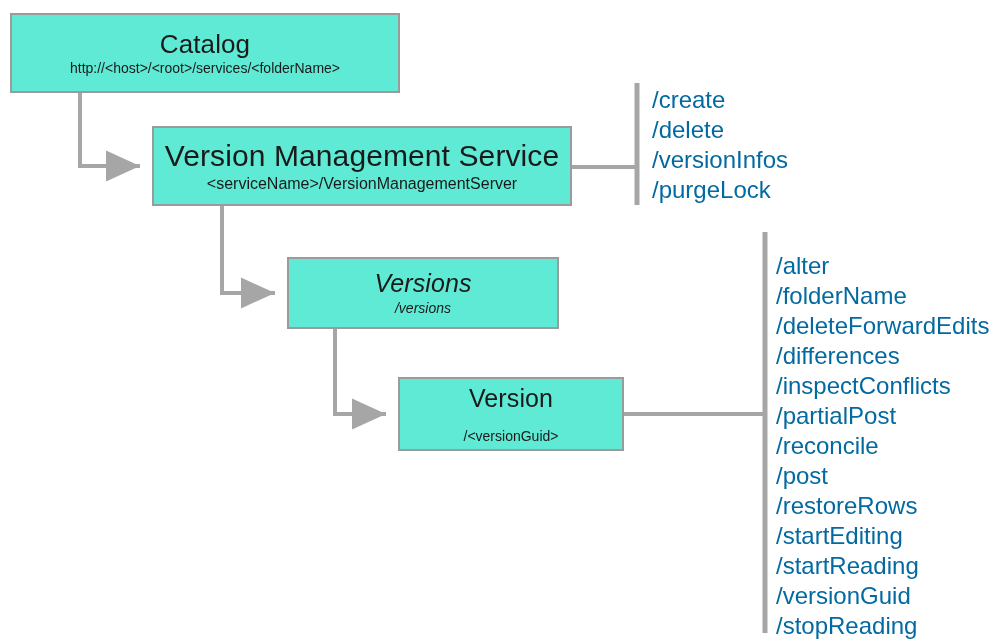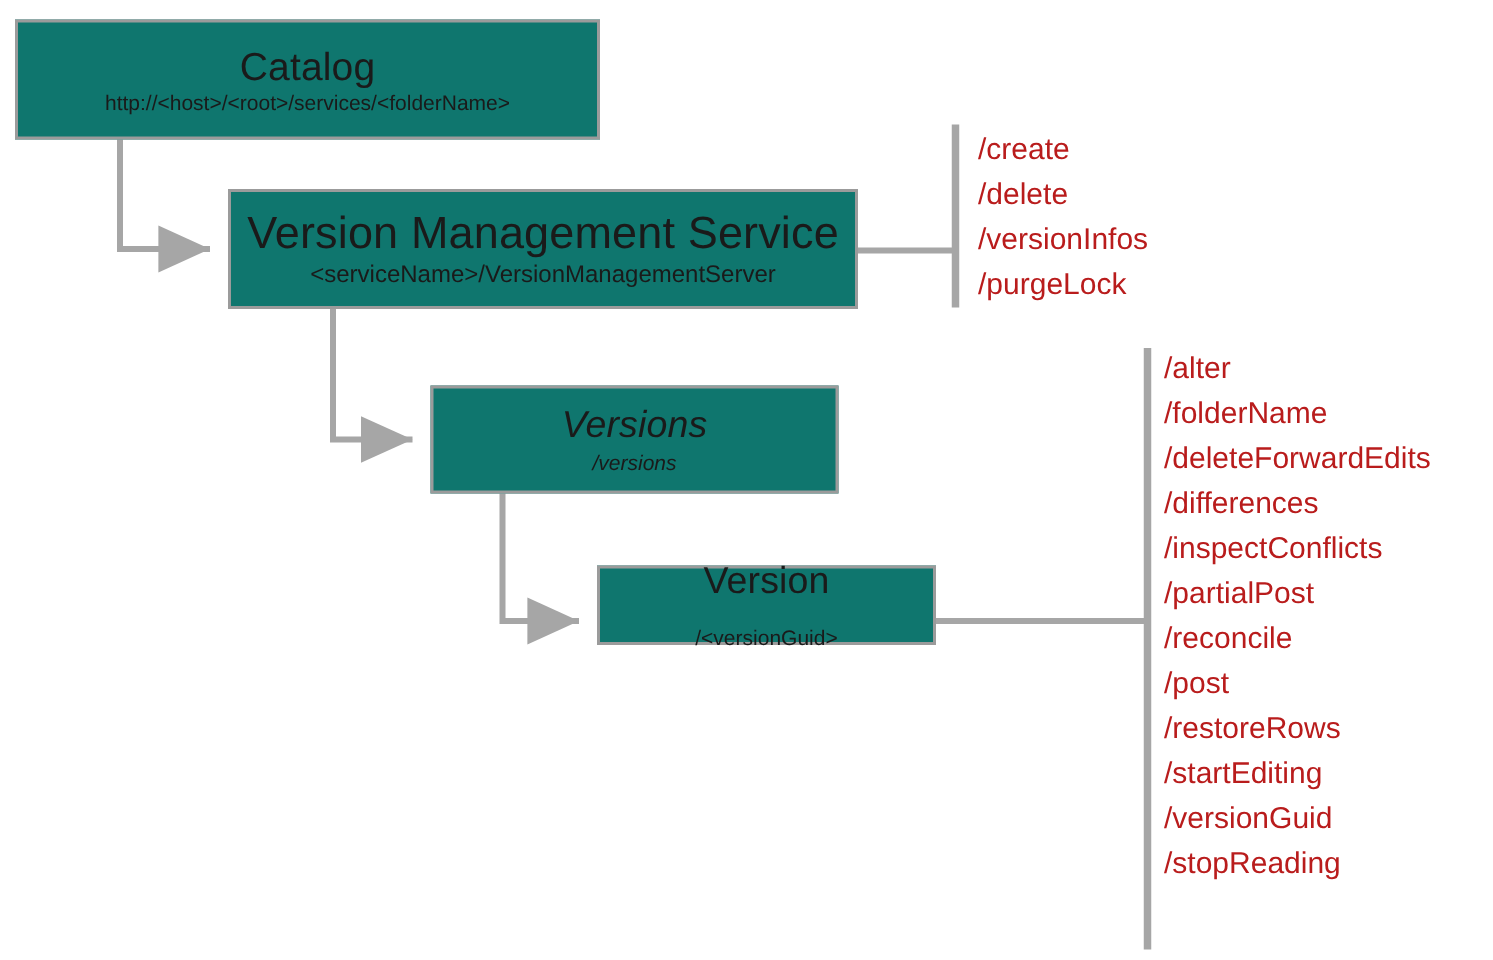--- a/index.html
+++ b/index.html
@@ -23,21 +23,21 @@
     position: absolute;
     left: 0;
     top: 0;
     width: 995px;
     height: 640px;
     pointer-events: none;
   }
   .node {
     position: absolute;
     box-sizing: border-box;
-    background: #0f766e;
+    background: #5eead4;
     border: 2px solid #9b9b9b;
     display: flex;
     flex-direction: column;
     align-items: center;
     justify-content: center;
     text-align: center;
     color: #000000;
     z-index: 2;
   }
   .node-title {
@@ -59,34 +59,34 @@
   #node-catalog .node-path { font-size: 14px; margin-top: 1px; }
 
   #node-vms     { left: 152px; top: 126px; width: 420px; height: 80px; }
   #node-vms .node-title { font-size: 30px; }
   #node-vms .node-path  { font-size: 16px; margin-top: 2px; }
 
   #node-versions { left: 287px; top: 257px; width: 272px; height: 72px; font-style: italic; }
   #node-versions .node-title { font-size: 25px; }
   #node-versions .node-path  { font-size: 14px; margin-top: 3px; }
 
-  #node-version  { left: 398px; top: 377px; width: 226px; height: 53px; }
+  #node-version  { left: 398px; top: 377px; width: 226px; height: 74px; }
   #node-version .node-title { font-size: 25px; }
   #node-version .node-path  { font-size: 14px; margin-top: 16px; }
 
   .endpoint-list {
     position: absolute;
-    color: #b91c1c;
-    font-size: 20px;
+    color: #0369a1;
+    font-size: 24px;
     line-height: 30px;
     white-space: nowrap;
     z-index: 2;
   }
   #endpoints-service { left: 652px; top: 85px; }
-  #endpoints-version { left: 776px; top: 231px; }
+  #endpoints-version { left: 776px; top: 251px; }
   .endpoint-item {
     display: block;
     height: 30px;
   }
 </style>
 </head>
 <body>
 
 <div id="diagram">
 
@@ -141,17 +141,18 @@
       <span class="endpoint-item">/alter</span>
       <span class="endpoint-item">/folderName</span>
       <span class="endpoint-item">/deleteForwardEdits</span>
       <span class="endpoint-item">/differences</span>
       <span class="endpoint-item">/inspectConflicts</span>
       <span class="endpoint-item">/partialPost</span>
       <span class="endpoint-item">/reconcile</span>
       <span class="endpoint-item">/post</span>
       <span class="endpoint-item">/restoreRows</span>
       <span class="endpoint-item">/startEditing</span>
+      <span class="endpoint-item">/startReading</span>
       <span class="endpoint-item">/versionGuid</span>
       <span class="endpoint-item">/stopReading</span>
     </div>
 
 </div>
 
 </body></html>

